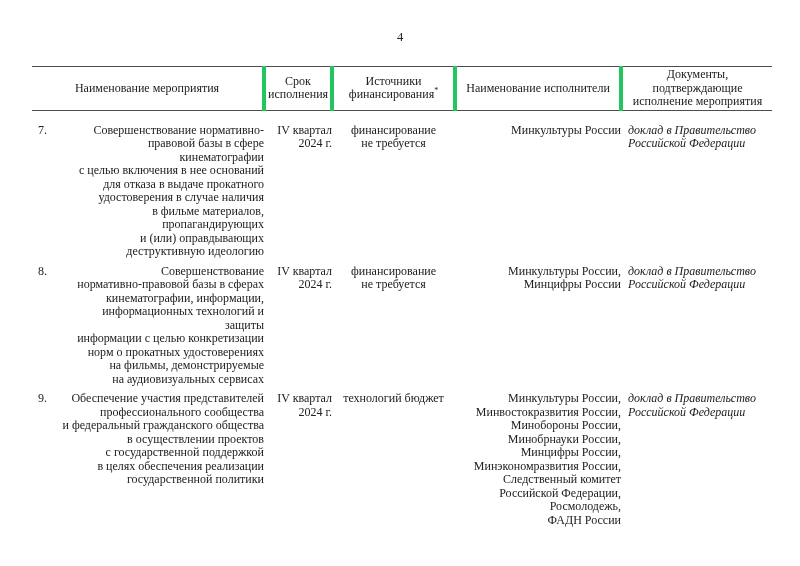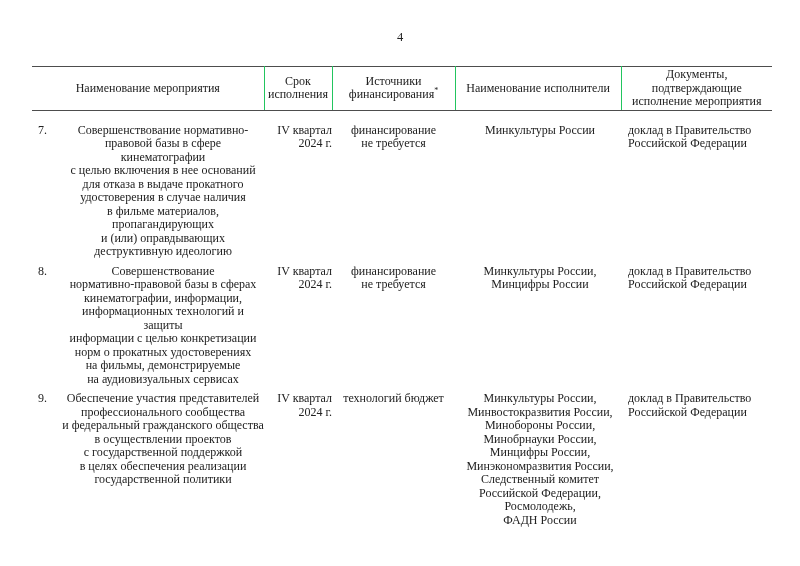--- a/index.html
+++ b/index.html
@@ -38,34 +38,34 @@
   col.c-docs { width: 151px; }
   thead th {
     font-weight: normal;
     border-top: 1px solid #4d4d4d;
     border-bottom: 1px solid #4d4d4d;
     text-align: center;
     vertical-align: middle;
     padding: 1px 2px;
     white-space: pre-line;
   }
-  thead th.sep { border-right: 1px solid #22c55e; }
+  thead th.sep { border-right: 4px solid #22c55e; }
   thead sup { font-size: 8px; line-height: 0; }
   tbody td {
     vertical-align: top;
     padding-top: 6px;
     white-space: pre-line;
   }
   tbody tr.first td { padding-top: 13px; }
   td.cell-num { padding-left: 6px; text-align: left; }
-  td.cell-name { text-align: center; }
+  td.cell-name { text-align: right; }
   td.cell-term { text-align: right; }
   td.cell-funding { text-align: center; margin-left: 20px; }
-  td.cell-exec { text-align: center; padding-left: 4px; }
-  td.cell-docs { text-align: left; padding-left: 7px; }
+  td.cell-exec { text-align: right; padding-left: 4px; }
+  td.cell-docs { text-align: left; padding-left: 7px; font-style: italic; }
 </style>
 </head>
 <body>
 
 <div class="page">
 
   <div class="page-number">4</div>
 
   <table class="measures">
     <colgroup>

